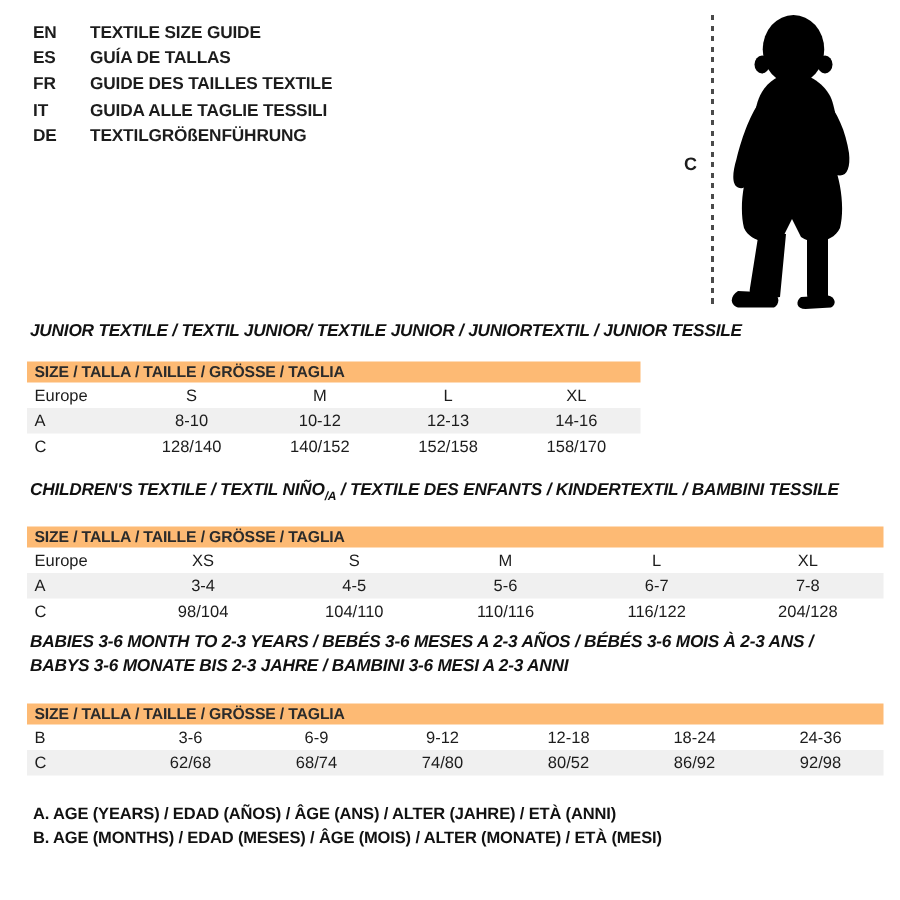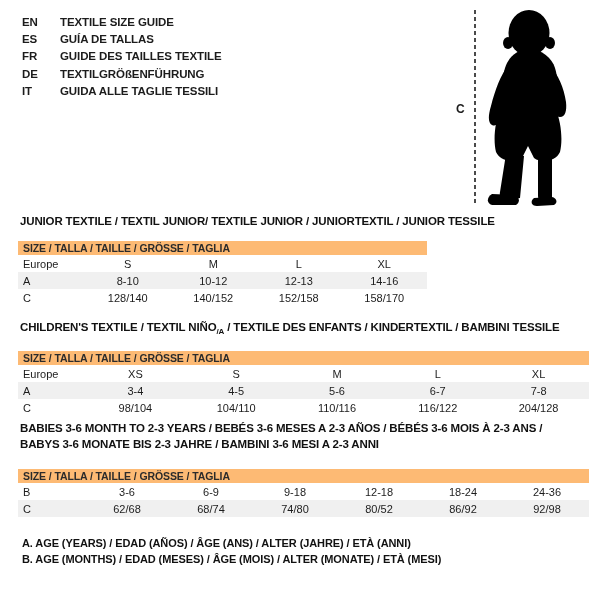--- a/index.html
+++ b/index.html
@@ -13,21 +13,21 @@
   .lang-code { width:38px; flex:none; }
   .lang-title { white-space:nowrap;text-align:center; }
 
   
   .dash-line { position:absolute; left:474px; top:10px; width:2px; height:196px;
     background:repeating-linear-gradient(to bottom,#4a4a4a 0 3.5px, transparent 3.5px 7px); }
   .figure-label { position:absolute; left:456px; top:102px; font-weight:bold; font-size:12px; }
   svg.baby { position:absolute; left:484px; top:6px; width:88px; height:200px; }
 
   
-  .section-title { position:absolute; left:20px; font-size:11.5px; font-weight:bold; letter-spacing:-0.15px; white-space:nowrap; color:#111; }
+  .section-title { position:absolute; left:20px; font-size:11.5px; font-weight:bold; letter-spacing:-0.15px; white-space:nowrap; color:#111;font-style:italic; }
   .t1 { top:215px; }
   .t2 { top:321px; }
   .t3 { top:422px; }
   .t3 div { height:16px; }
   .subsm { font-size:8px; vertical-align:sub; }
 
   
   .size-table { position:absolute; left:18px; }
   .tbl1 { top:241px; width:409px; }
   .tbl2 { top:351px; width:571px; }
@@ -55,26 +55,26 @@
     </div>
     <div class="lang-row">
       <span class="lang-code">ES</span>
       <span class="lang-title">GUÍA DE TALLAS</span>
     </div>
     <div class="lang-row">
       <span class="lang-code">FR</span>
       <span class="lang-title">GUIDE DES TAILLES TEXTILE</span>
     </div>
     <div class="lang-row">
+      <span class="lang-code">IT</span>
+      <span class="lang-title">GUIDA ALLE TAGLIE TESSILI</span>
+    </div>
+    <div class="lang-row">
       <span class="lang-code">DE</span>
       <span class="lang-title">TEXTILGRÖßENFÜHRUNG</span>
-    </div>
-    <div class="lang-row">
-      <span class="lang-code">IT</span>
-      <span class="lang-title">GUIDA ALLE TAGLIE TESSILI</span>
     </div>
   </div>
 
   <div class="dash-line"></div>
   <div class="figure-label">C</div>
   <svg class="baby" viewBox="0 0 88 200" aria-hidden="true">
     <g fill="#000000">
       <ellipse cx="45" cy="27" rx="20.5" ry="23"></ellipse>
       <ellipse cx="24" cy="37" rx="5" ry="6"></ellipse>
       <ellipse cx="66" cy="37" rx="5" ry="6"></ellipse>
@@ -149,21 +149,21 @@
   <div class="section-title t3">
     <div>BABIES 3-6 MONTH TO 2-3 YEARS / BEBÉS 3-6 MESES A 2-3 AÑOS / BÉBÉS 3-6 MOIS À 2-3 ANS /</div>
     <div>BABYS 3-6 MONATE BIS 2-3 JAHRE / BAMBINI 3-6 MESI A 2-3 ANNI</div>
   </div>
   <div class="size-table tbl3">
     <div class="size-bar">SIZE / TALLA / TAILLE / GRÖSSE / TAGLIA</div>
     <div class="trow">
       <span class="tlabel">B</span>
       <span class="tcell">3-6</span>
       <span class="tcell">6-9</span>
-      <span class="tcell">9-18</span>
+      <span class="tcell">9-12</span>
       <span class="tcell">12-18</span>
       <span class="tcell">18-24</span>
       <span class="tcell">24-36</span>
     </div>
     <div class="trow alt">
       <span class="tlabel">C</span>
       <span class="tcell">62/68</span>
       <span class="tcell">68/74</span>
       <span class="tcell">74/80</span>
       <span class="tcell">80/52</span>

